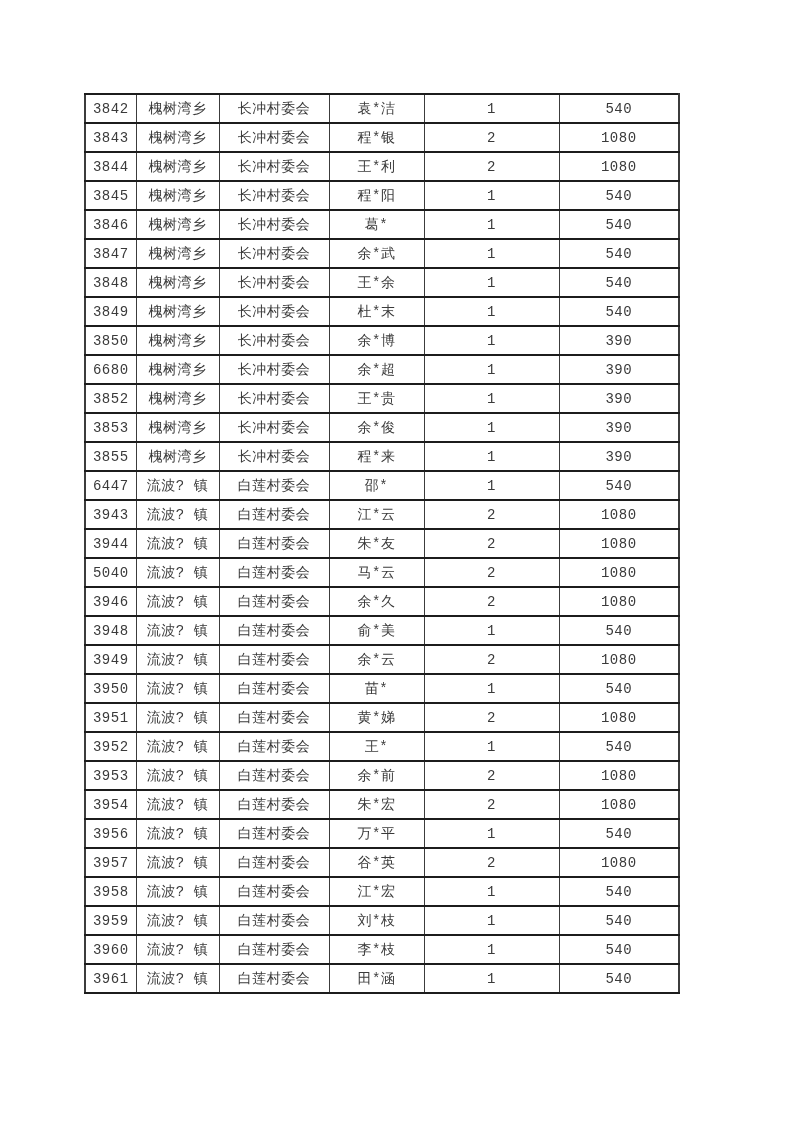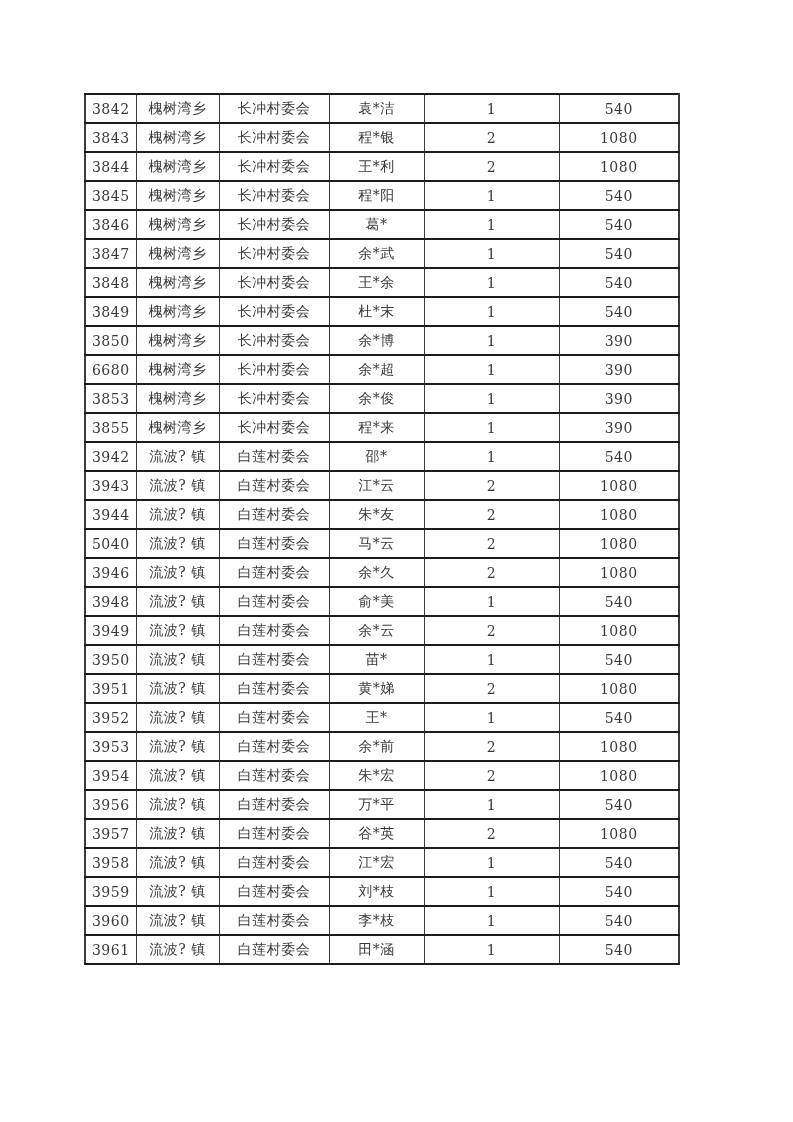--- a/index.html
+++ b/index.html
@@ -15,20 +15,21 @@
   }
   .sheet {
     position: absolute;
     left: 84px;
     top: 93px;
   }
   table.grid {
     border-collapse: collapse;
     table-layout: fixed;
     width: 594px;
+    font-family: Liberation Mono, monospace;
   }
   table.grid td {
     height: 27px;
     padding: 0;
     text-align: center;
     vertical-align: middle;
     font-size: 14px;
     color: #3a3a3a;
     border-left: 1px solid #3c3c3c;
     border-right: 1px solid #3c3c3c;
@@ -135,37 +136,45 @@
         </tr>
         <tr>
           <td>6680</td>
           <td>槐树湾乡</td>
           <td>长冲村委会</td>
           <td>余*超</td>
           <td>1</td>
           <td>390</td>
         </tr>
         <tr>
+          <td>3852</td>
+          <td>槐树湾乡</td>
+          <td>长冲村委会</td>
+          <td>王*贵</td>
+          <td>1</td>
+          <td>390</td>
+        </tr>
+        <tr>
           <td>3853</td>
           <td>槐树湾乡</td>
           <td>长冲村委会</td>
           <td>余*俊</td>
           <td>1</td>
           <td>390</td>
         </tr>
         <tr>
           <td>3855</td>
           <td>槐树湾乡</td>
           <td>长冲村委会</td>
           <td>程*来</td>
           <td>1</td>
           <td>390</td>
         </tr>
         <tr>
-          <td>3942</td>
+          <td>6447</td>
           <td>流波? 镇</td>
           <td>白莲村委会</td>
           <td>邵*</td>
           <td>1</td>
           <td>540</td>
         </tr>
         <tr>
           <td>3943</td>
           <td>流波? 镇</td>
           <td>白莲村委会</td>

